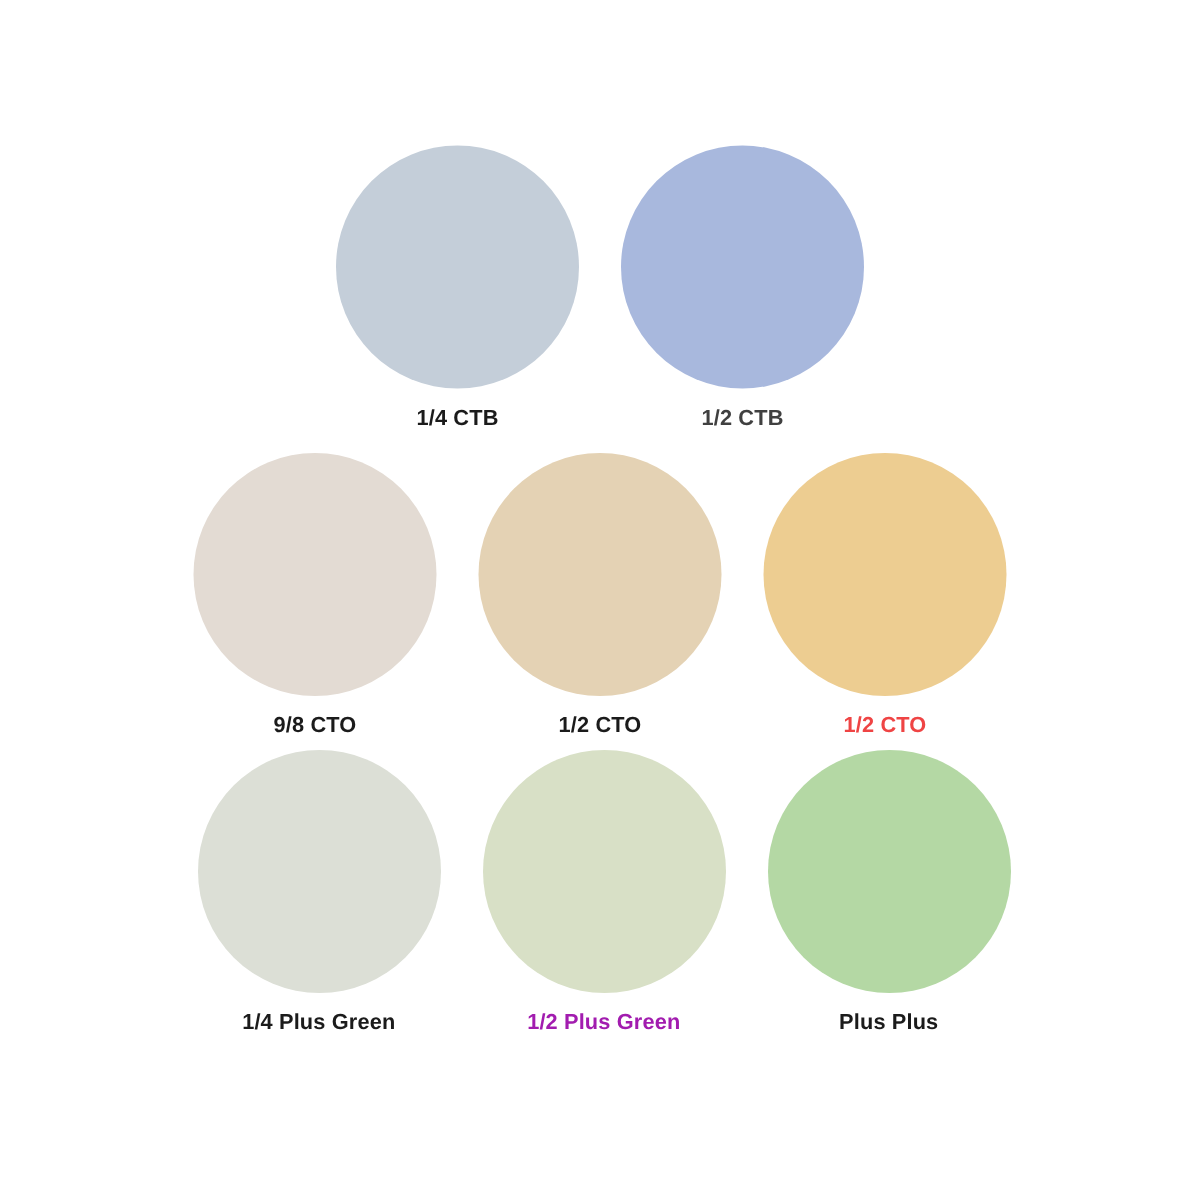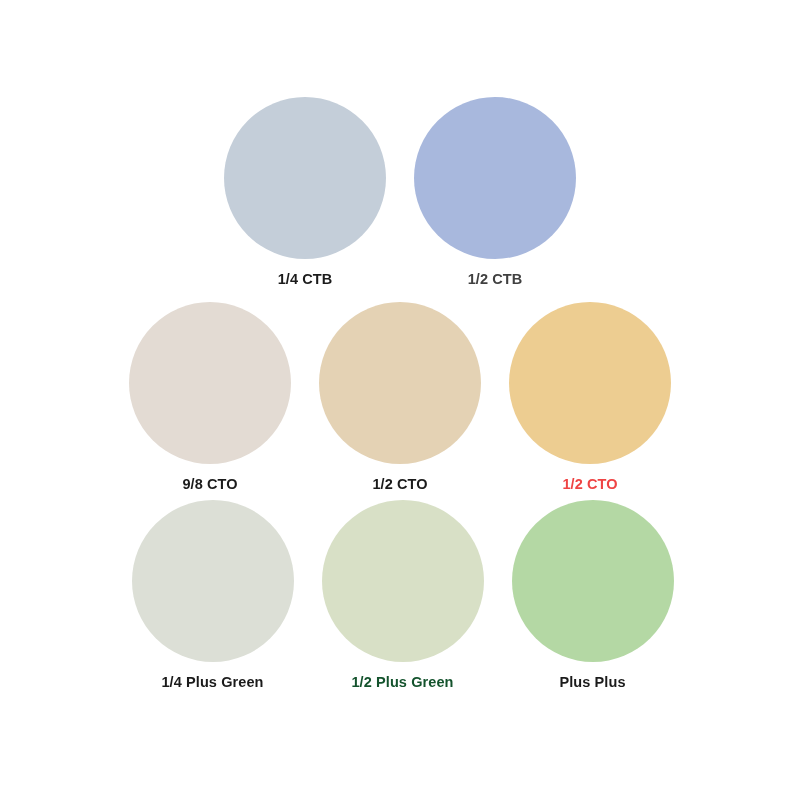--- a/index.html
+++ b/index.html
@@ -93,21 +93,21 @@
     </div>
   </div>
 
   <div class="swatch-row" id="row-plusgreen">
     <div class="swatch">
       <div class="swatch-dot" style="background-color: rgb(220, 223, 214);"></div>
       <div class="swatch-label" style="color: rgb(27, 27, 27);">1/4 Plus Green</div>
     </div>
     <div class="swatch">
       <div class="swatch-dot" style="background-color: rgb(216, 224, 198);"></div>
-      <div class="swatch-label" style="color: #14532d;">1/2 Plus Green</div>
+      <div class="swatch-label" style="color: #a21caf;">1/2 Plus Green</div>
     </div>
     <div class="swatch">
       <div class="swatch-dot" style="background-color: rgb(180, 216, 164);"></div>
       <div class="swatch-label" style="color: rgb(27, 27, 27);">Plus Plus</div>
     </div>
   </div>
 
 </div>
 
 </body></html>

